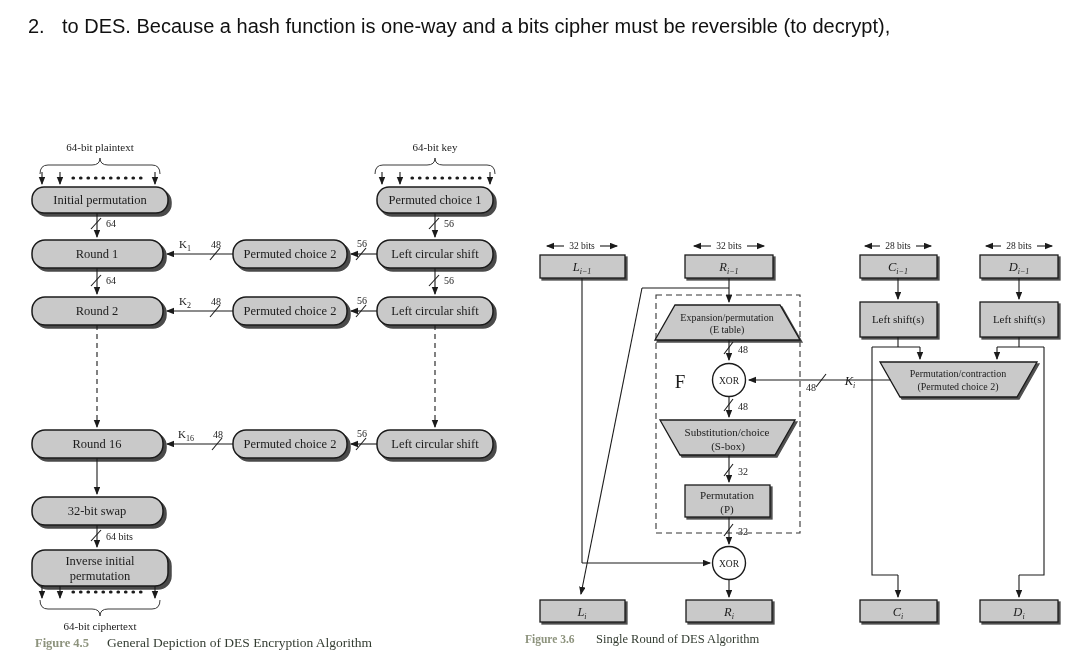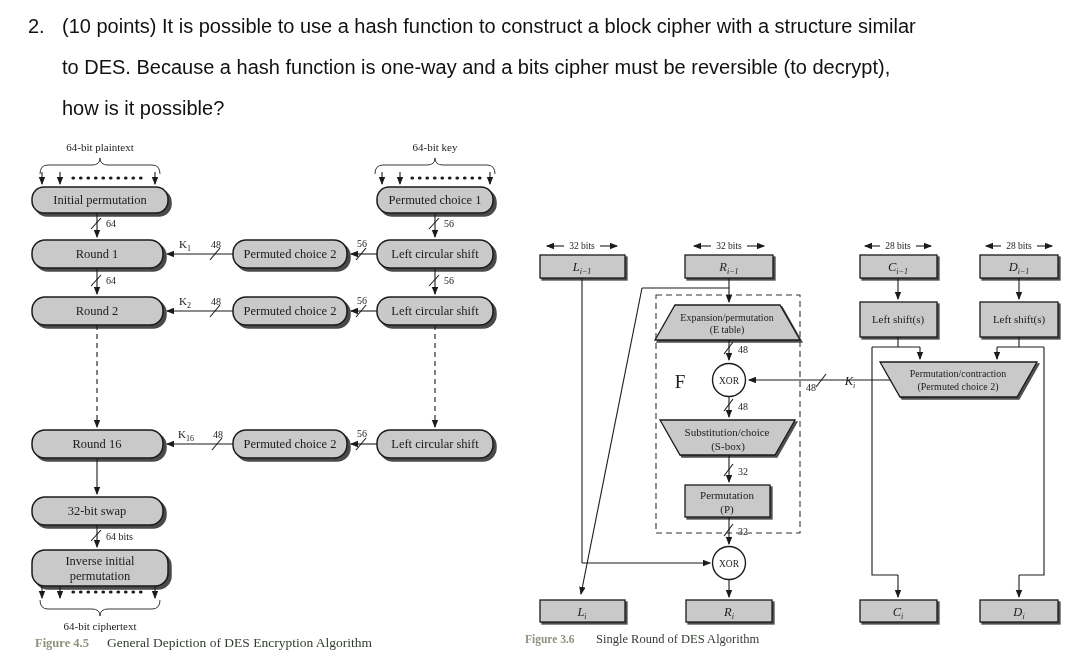--- a/index.html
+++ b/index.html
@@ -30,23 +30,21 @@
   .capTxt{fill:#333c31;}
 </style>
 </head>
 <body>
 
 <div class="page">
 
   <div class="question">
     <div class="qnum">2.</div>
     <div>
-      <div class="qline">(10 points) It is possible to use a hash function to construct a block cipher with a structure similar</div>
       <div class="qline">to DES. Because a hash function is one-way and a bits cipher must be reversible (to decrypt),</div>
-      <div class="qline">how is it possible?</div>
     </div>
   </div>
 
   <svg class="figsvg fig45" width="520" height="522" viewBox="0 0 520 522">
     <defs>
       <marker id="ah45" markerWidth="9" markerHeight="8" refX="6.5" refY="3" orient="auto">
         <path d="M0,0 L7.5,3 L0,6 z" fill="#1b1b1b"></path>
       </marker>
     </defs>
 

